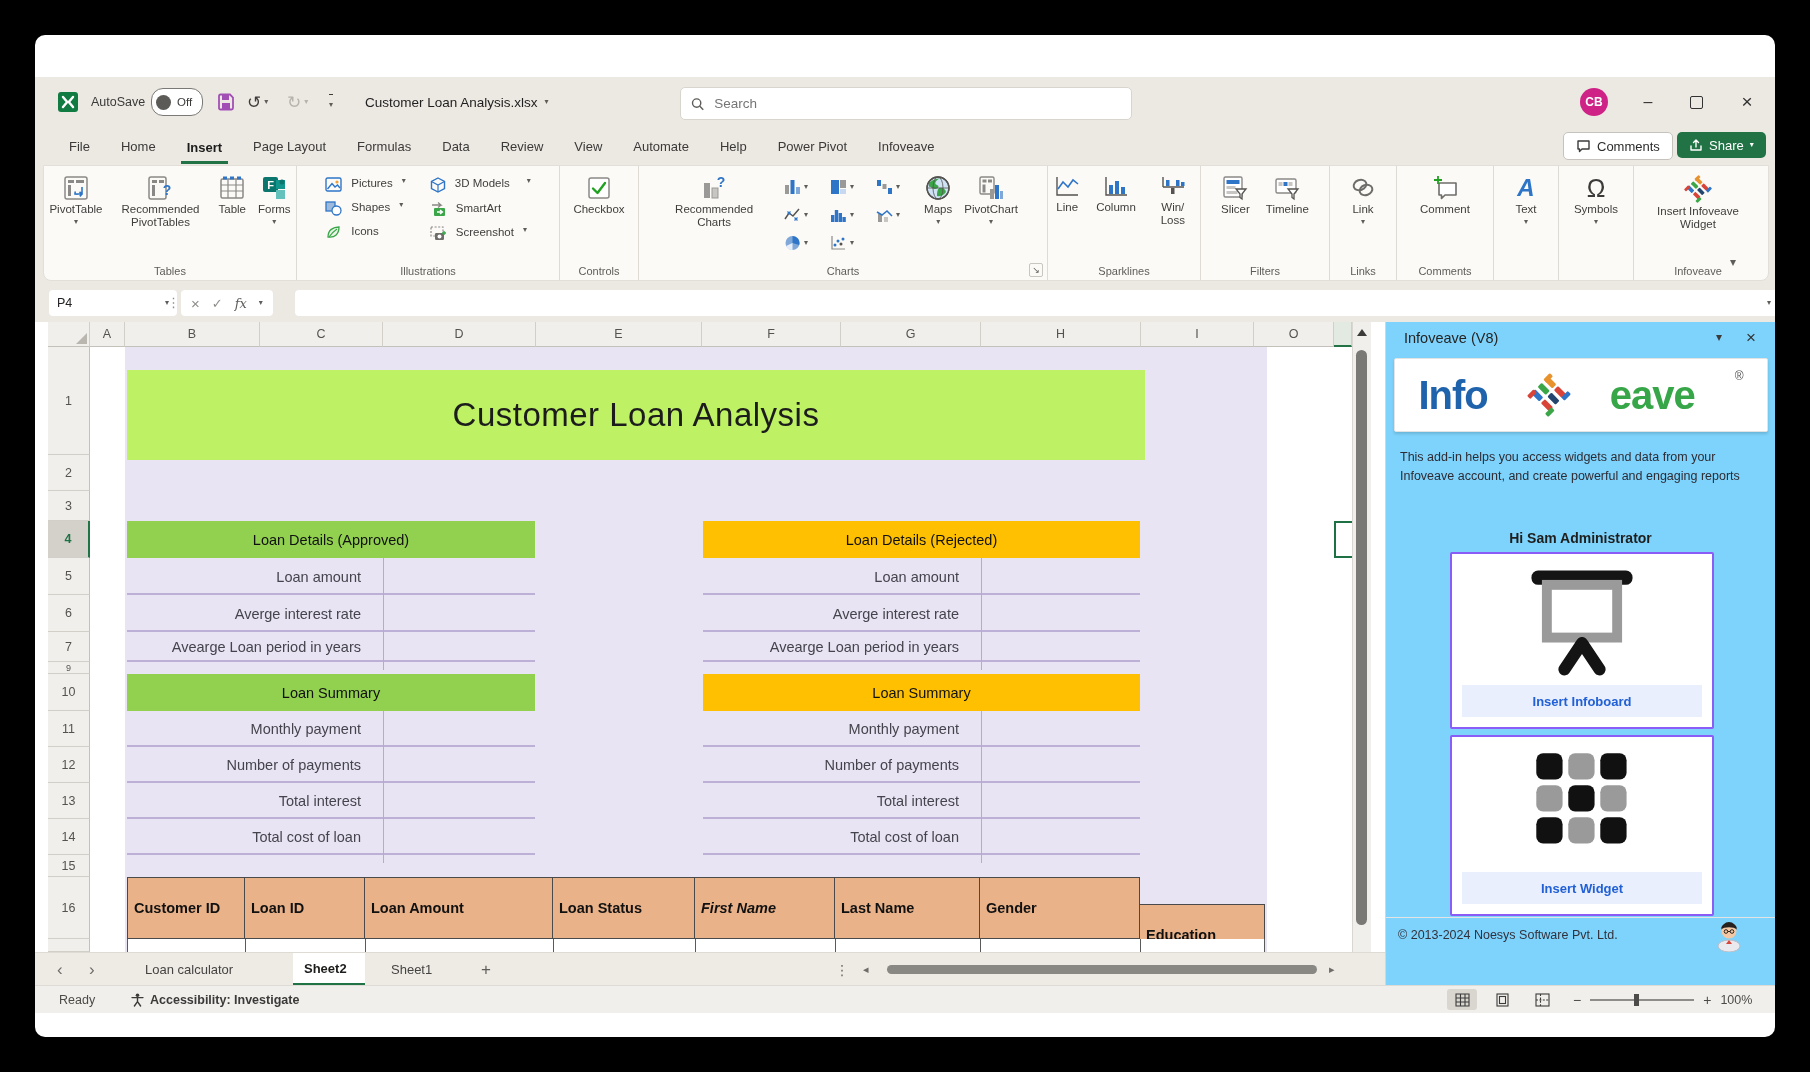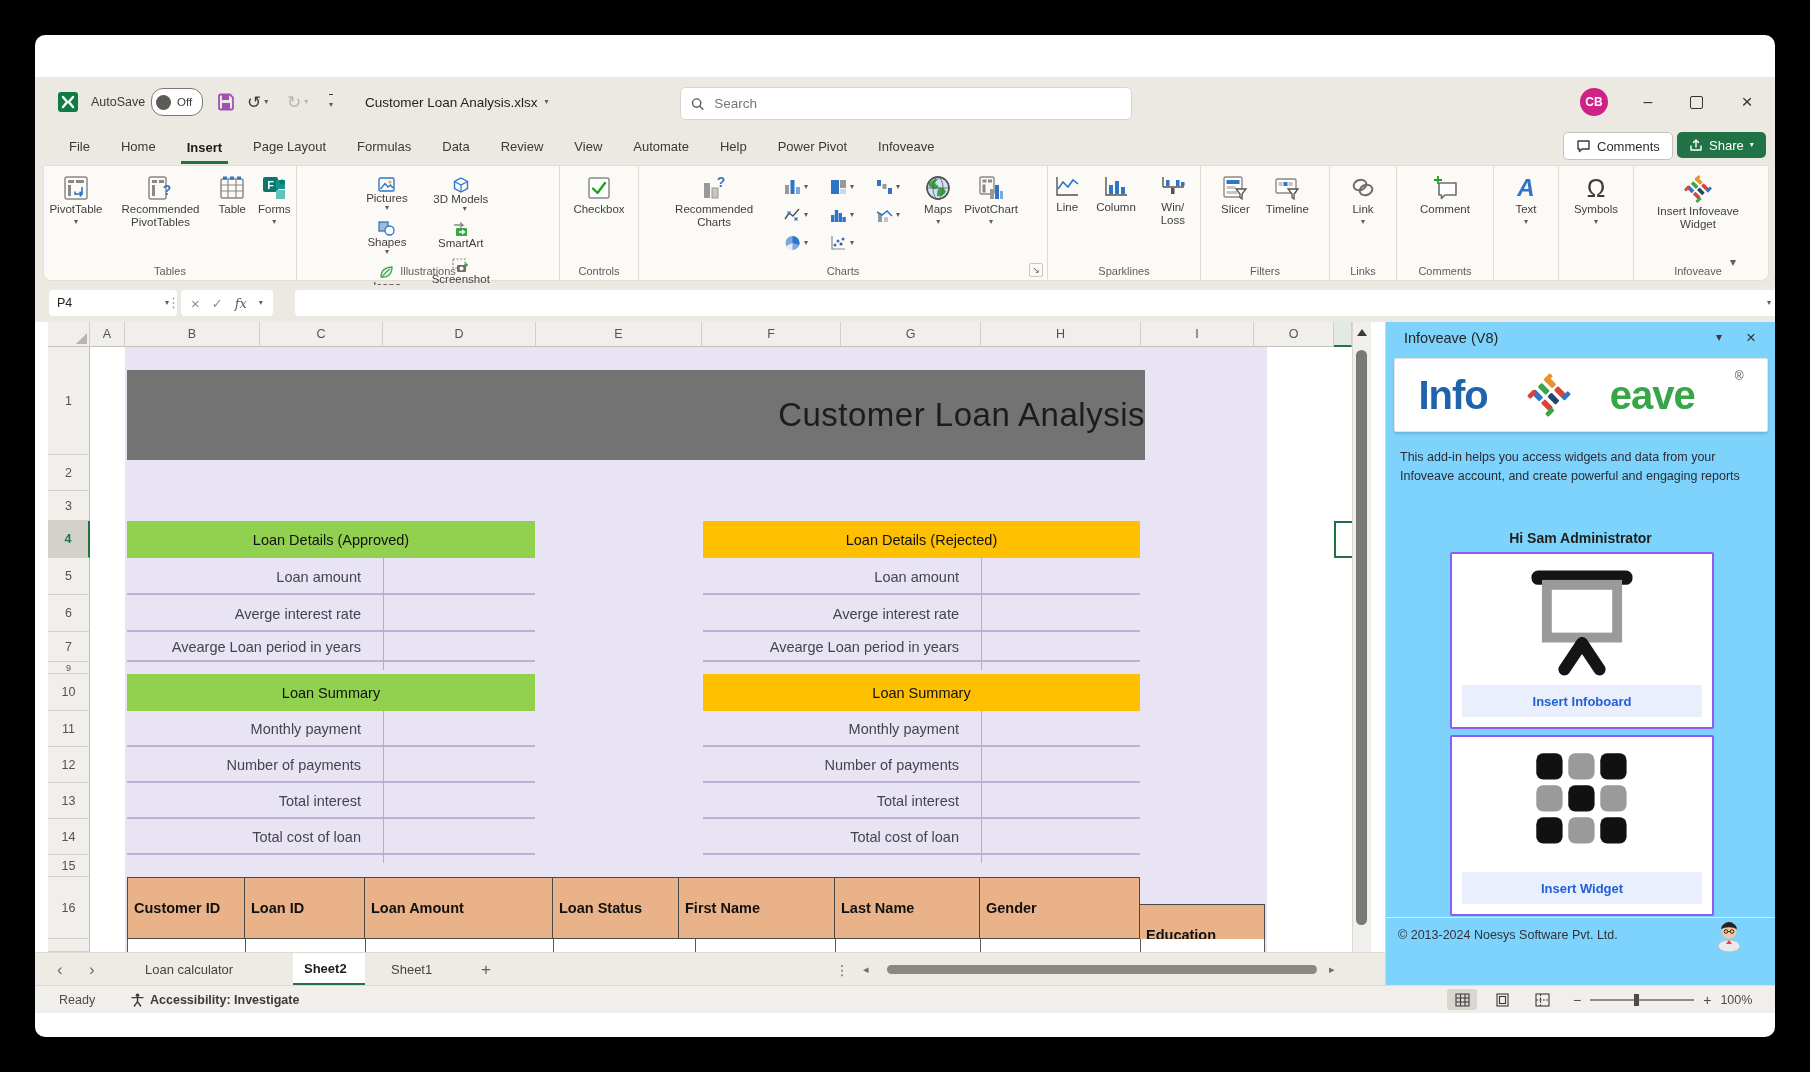--- a/index.html
+++ b/index.html
@@ -35,21 +35,21 @@
   
   #ribbonband{position:absolute;left:0;top:130px;width:1740px;height:120px;background:#ece8e2;}
   #ribboncard{position:absolute;left:8px;top:0;width:1724px;height:114px;background:#fbfaf7;
               border:1px solid #e2dfd9;border-radius:0 0 8px 8px;display:flex;}
   .rg{position:relative;height:100%;border-right:1px solid #dedbd5;flex:0 0 auto;}
   .rg:last-child{border-right:none;}
   .rg-label{position:absolute;bottom:3px;left:0;right:0;text-align:center;font-size:11px;color:#5f5d5a;}
   .rg-row{display:flex;justify-content:center;align-items:flex-start;padding-top:7px;gap:2px;}
   .rbtn-lg{display:flex;flex-direction:column;align-items:center;gap:2px;padding:2px 5px;font-size:11.5px;
            color:#3f3e3c;text-align:center;line-height:1.15;border-radius:4px;}
-  .rbtn-sm{display:flex;align-items:center;gap:0;font-size:11.5px;color:#3f3e3c;padding:2px 4px;white-space:nowrap;flex-direction:column;}
+  .rbtn-sm{display:flex;align-items:flex-start;gap:9px;font-size:11.5px;color:#3f3e3c;padding:2px 4px;white-space:nowrap;}
   .smcol{display:flex;flex-direction:column;gap:5px;padding-top:9px;}
   .minis{display:grid;grid-template-columns:repeat(3,46px);grid-auto-rows:26px;padding-top:8px;row-gap:2px;}
   .rbtn-mini{display:flex;align-items:center;gap:3px;justify-content:center;}
   .launcher{position:absolute;right:4px;bottom:3px;font-size:9px;color:#5f5d5a;border:1px solid #c9c6c0;border-radius:2px;
             width:12px;height:12px;display:flex;align-items:center;justify-content:center;}
   
   #formulabar{position:absolute;left:0;top:250px;width:1740px;height:37px;background:#ece8e2;display:flex;align-items:center;}
   .namebox{position:absolute;left:14px;top:5px;width:112px;height:26px;background:#fff;border-radius:4px;
            display:flex;align-items:center;padding:0 8px;font-size:12.5px;color:#222;justify-content:space-between;}
   .fxgroup{position:absolute;left:146px;top:5px;height:26px;display:flex;align-items:center;gap:12px;background:#fff;
@@ -63,22 +63,22 @@
   .ch{box-sizing:border-box;border-right:1px solid #d2cfc9;border-bottom:1px solid #c4c1bb;background:#f1efeb;
       font-size:12.5px;color:#55534f;display:flex;align-items:center;justify-content:center;height:25px;}
   .corner{position:relative;background:#f1efeb;}
   .corner i{position:absolute;right:2px;bottom:2px;width:0;height:0;border-left:11px solid transparent;border-bottom:11px solid #b9b6b0;}
   .rowhdrs{position:absolute;left:0;top:25px;width:42px;}
   .rh{box-sizing:border-box;width:42px;border-right:1px solid #c4c1bb;border-bottom:1px solid #d2cfc9;background:#f1efeb;
       font-size:12.5px;color:#55534f;display:flex;align-items:center;justify-content:center;overflow:hidden;}
   .rh.sel{background:#d4d1cb;color:#1e7145;font-weight:bold;border-right:2px solid #217346;}
   #cells{position:absolute;left:42px;top:25px;width:1280px;height:605px;background:#fff;overflow:hidden;}
   .lav{position:absolute;left:35px;top:0;width:1142px;height:605px;background:#e8e4f3;}
-  .banner{position:absolute;left:37px;top:23px;width:1018px;height:90px;background:#737373;display:flex;align-items:center;
-          justify-content:flex-end;font-size:33px;color:#1c1c1c;letter-spacing:.5px;}
+  .banner{position:absolute;left:37px;top:23px;width:1018px;height:90px;background:#bef264;display:flex;align-items:center;
+          justify-content:center;font-size:33px;color:#1c1c1c;letter-spacing:.5px;}
   .sechdr{position:absolute;height:37px;display:flex;align-items:center;justify-content:center;font-size:14.5px;color:#111;}
   .rowlabel{position:absolute;display:flex;align-items:center;justify-content:flex-end;padding-right:12px;
             font-size:14.5px;color:#45444c;box-sizing:border-box;}
   .hline{position:absolute;height:2px;background:#bcb0d6;}
   .vline{position:absolute;width:1px;background:#b6aacd;}
   .thcell{position:absolute;top:530px;height:62px;background:#e9b289;border:1px solid #4a4a4a;box-sizing:border-box;
           display:flex;align-items:center;font-weight:bold;font-size:14.5px;color:#111;padding-left:6px;}
   .nxcell{position:absolute;top:592px;height:13px;background:#fff;border-left:1px solid #5a5a5a;box-sizing:border-box;}
   .selcell{position:absolute;left:1244px;top:174px;width:33px;height:37px;background:#fff;border:2px solid #1e7145;box-sizing:border-box;}
   .vscroll{position:absolute;left:1304px;top:0;width:18px;height:630px;background:#f1efec;border-left:1px solid #dad7d2;}
@@ -734,21 +734,21 @@
           </div>
       <div class="thcell" style="left:154px;width:121px;">
             <span>Loan ID</span>
           </div>
       <div class="thcell" style="left:274px;width:189px;">
             <span>Loan Amount</span>
           </div>
       <div class="thcell" style="left:462px;width:143px;">
             <span>Loan Status</span>
           </div>
-      <div class="thcell" style="left:588px;width:164px;">
+      <div class="thcell" style="left:604px;width:164px;font-style:italic;">
             <span>First Name</span>
           </div>
       <div class="thcell" style="left:744px;width:146px;">
             <span>Last Name</span>
           </div>
       <div class="thcell" style="left:889px;width:161px;">
             <span>Gender</span>
           </div>
       <div class="thcell" style="left:1049px;width:126px;margin-top:27px;">
             <span>Education</span>

